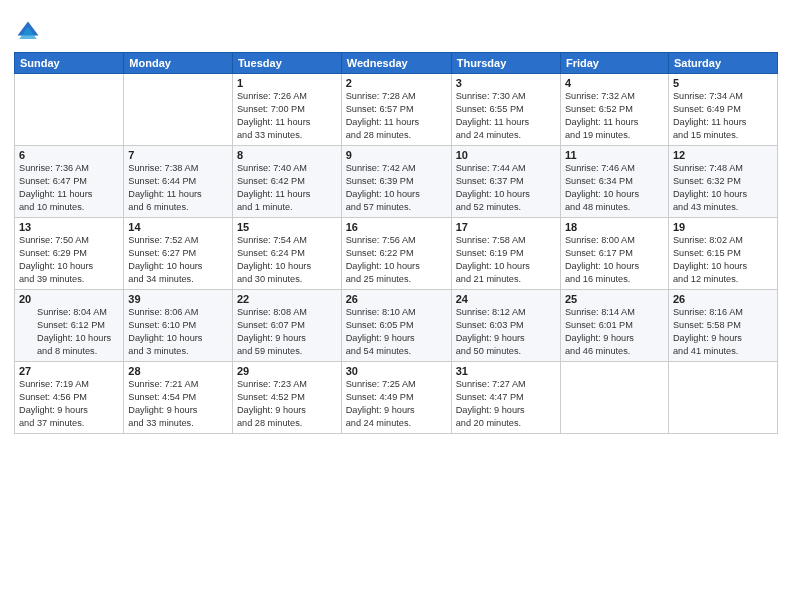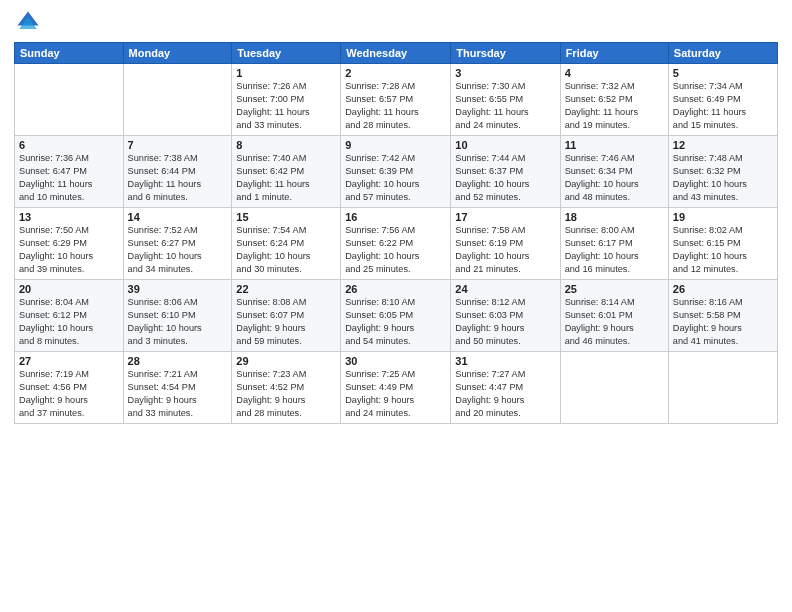--- a/index.html
+++ b/index.html
@@ -6,21 +6,21 @@
     body {
       font-family: Arial, sans-serif;
       background: #fff;
       width: 792px;
       height: 612px;
       overflow: hidden;
     }
     .page {
       width: 792px;
       height: 612px;
-      padding: 8px 14px 10px 14px;
+      padding: 18px 14px 10px 14px;
       background: #fff;
     }
     .header {
       display: flex;
       justify-content: space-between;
       align-items: flex-start;
       margin-bottom: 6px;
     }
     .logo {
       display: flex;
@@ -265,21 +265,21 @@
             <span class="day-num">19</span>
             <div class="day-info" style="white-space: pre-line;">Sunrise: 8:02 AM
 Sunset: 6:15 PM
 Daylight: 10 hours
 and 12 minutes.</div>
           </td>
         </tr>
         <tr>
           <td>
             <span class="day-num">20</span>
-            <div class="day-info" style="white-space: pre-line;">Sunrise: 8:04 AM
+            <div class="day-info" style="white-space: pre-line; margin-left: 18px;">Sunrise: 8:04 AM
 Sunset: 6:12 PM
 Daylight: 10 hours
 and 8 minutes.</div>
           </td>
           <td>
             <span class="day-num">39</span>
             <div class="day-info" style="white-space: pre-line;">Sunrise: 8:06 AM
 Sunset: 6:10 PM
 Daylight: 10 hours
 and 3 minutes.</div>

